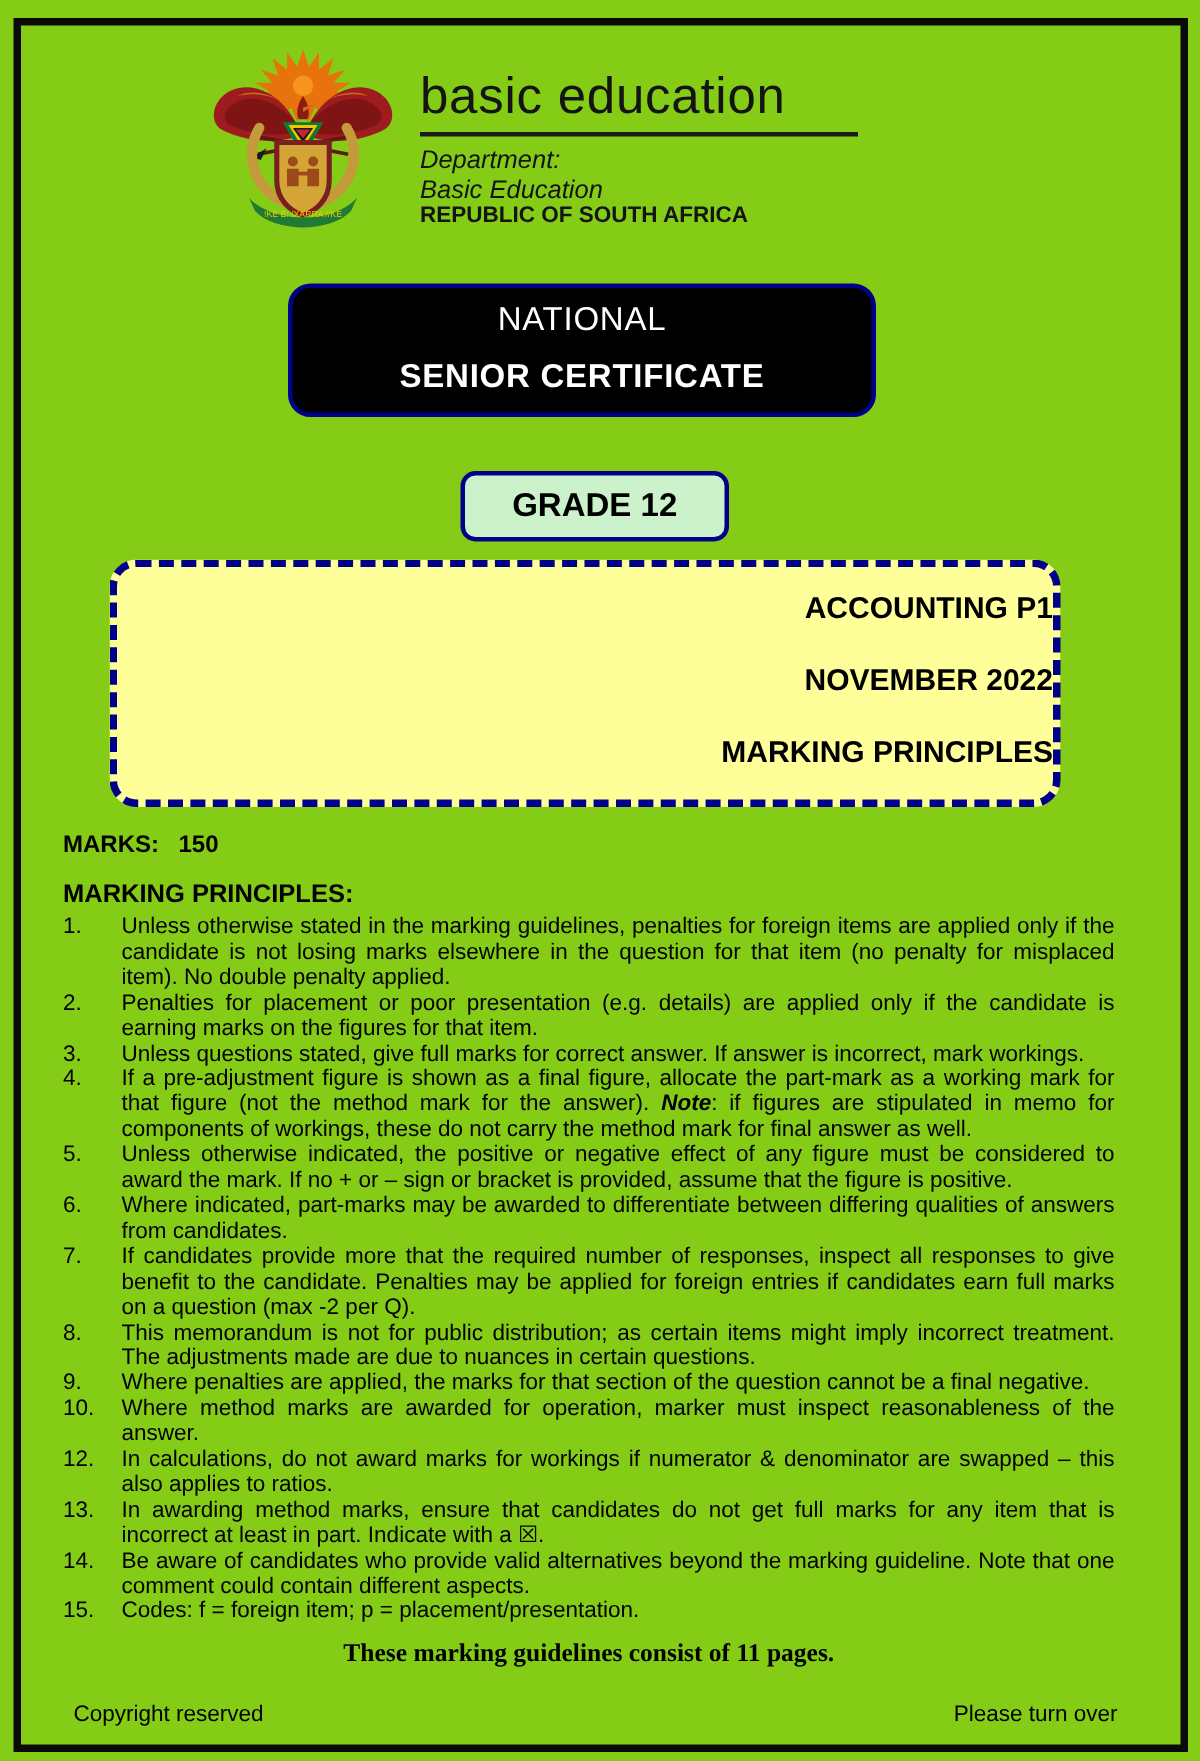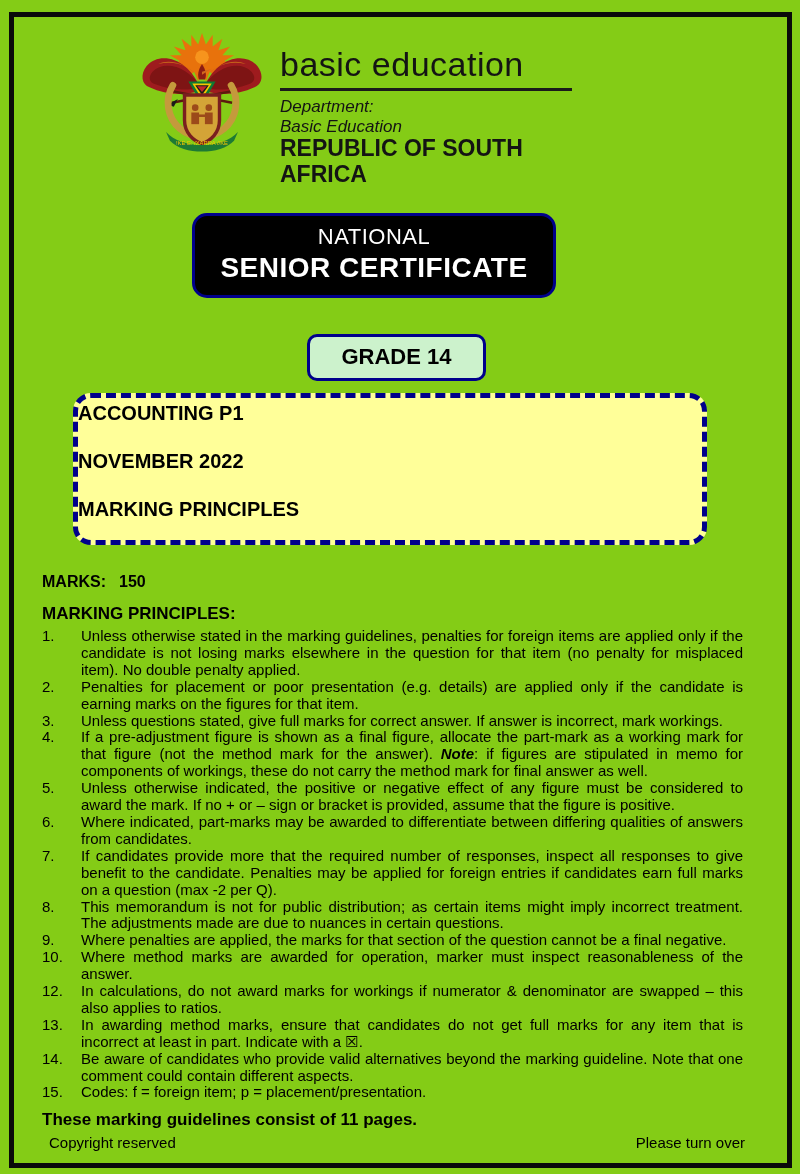--- a/index.html
+++ b/index.html
@@ -19,51 +19,51 @@
   
   .header { display:flex; margin-left:96px; }
   .coat { width:128px; height:134px; flex:none; }
   .brand-block { margin-left:14px; margin-top:18px; width:292px; }
   .brand {
     font-size:34px; font-weight:400; letter-spacing:0.5px; color:#141414;
     line-height:1.05; padding-bottom:5px; border-bottom:3px solid #1a1a1a;
   }
   .dept  { font-size:17px; line-height:1.08; margin-top:2px; color:#141414;font-style:italic; }
   .dept.first { margin-top:7px; }
-  .republic { font-size:23px; line-height:1.1; font-weight:bold; color:#141414; }
+  .republic { font-size:15px; line-height:1.1; font-weight:bold; color:#141414; }
   
   .nsc-box {
     width:350px; margin:26px 0 0 150px; background:#000;
     border:3px solid #00008B; border-radius:15px; text-align:center;
-    padding:8px 4px 11px; color:#fff;
+    padding:8px 18px 11px; color:#fff;
   }
   .nsc1 { font-size:22px; letter-spacing:0.5px; }
-  .nsc2 { font-size:28px; font-weight:bold; letter-spacing:0.5px; margin-top:2px; }
+  .nsc2 { font-size:22px; font-weight:bold; letter-spacing:0.5px; margin-top:12px; }
   
   .grade-box {
     width:173px; margin:36px 0 0 265px; background:#CCF2CC;
     border:3px solid #00008B; border-radius:10px; text-align:center;
     font-weight:bold; font-size:22px; padding:7px 0 8px;
   }
   
   .title-box {
     width:624px; margin:12px 0 0 31px; background:#FFFF99;
-    border:5px dashed #00008B; border-radius:18px; text-align:left;
-    font-weight:bold; font-size:20px; padding:4px 0 19px;
+    border:5px dashed #00008B; border-radius:18px; text-align:right;
+    font-weight:bold; font-size:20px; padding:17px 0 19px;
   }
   .title-box .tl + .tl { margin-top:25px; }
   
-  .marks { margin-top:28px; font-weight:bold; font-size:16px; }
+  .marks { margin-top:17px; font-weight:bold; font-size:16px; }
   .marks-val { margin-left:13px; }
   .ph { margin-top:13px; font-weight:bold; font-size:17px; }
   .principles { margin-top:4px; width:701px; font-size:15px; line-height:16.9px; }
   .p-row { display:flex; }
   .p-num { width:39px; flex:none; }
   .p-text { flex:1; text-align:justify; }
-  .consist { margin-top:9px; width:701px; font-weight:bold; font-size:17px; }
+  .consist { margin-top:9px; width:701px; text-align:center; font-weight:bold; font-size:17px;font-family:Liberation Serif, serif; }
   
   .footer {
     position:absolute; left:35px; right:42px; bottom:12px;
     display:flex; justify-content:space-between; font-size:15px;
   }
 </style>
 </head>
 <body>
 
 <div class="page">
@@ -131,21 +131,21 @@
         <div class="dept">Basic Education</div>
         <div class="republic">REPUBLIC OF SOUTH AFRICA</div>
       </div>
     </div>
 
     <div class="nsc-box">
       <div class="nsc1">NATIONAL</div>
       <div class="nsc2">SENIOR CERTIFICATE</div>
     </div>
 
-    <div class="grade-box">GRADE 14</div>
+    <div class="grade-box">GRADE 12</div>
 
     <div class="title-box">
       <div class="tl">ACCOUNTING P1</div>
       <div class="tl">NOVEMBER 2022</div>
       <div class="tl">MARKING PRINCIPLES</div>
     </div>
 
     <div class="marks">
       <span>MARKS:</span><span class="marks-val">150</span>
     </div>

